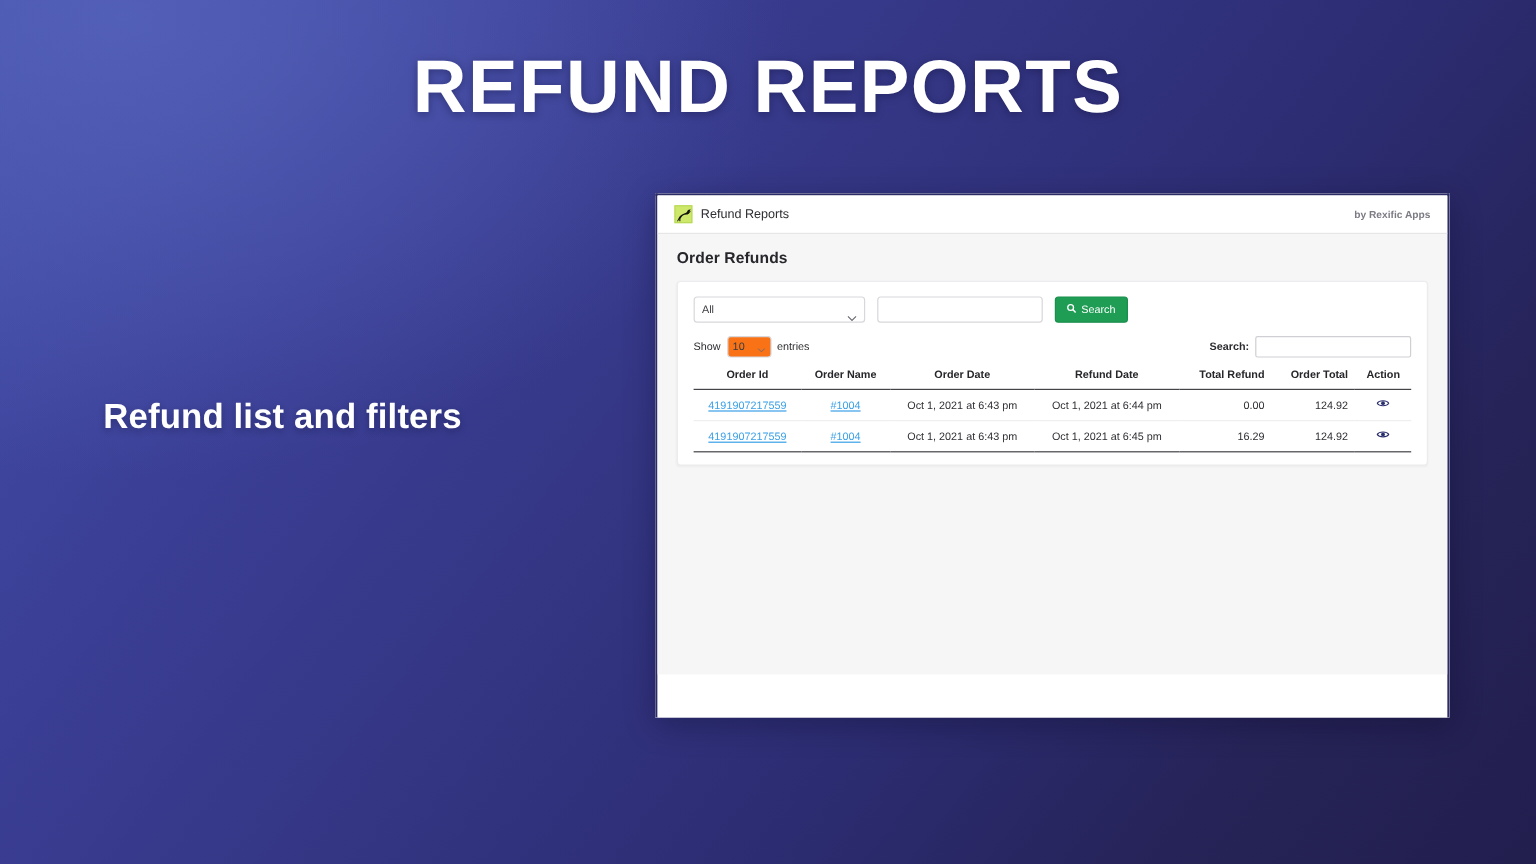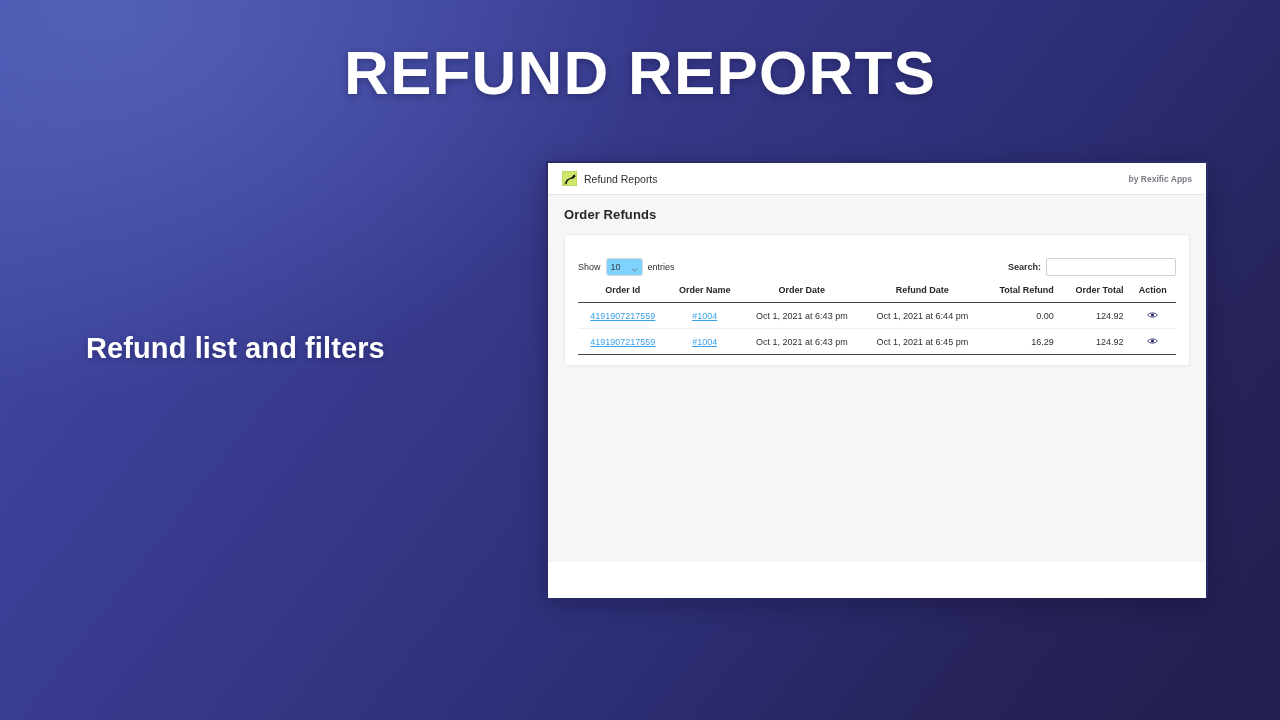--- a/index.html
+++ b/index.html
@@ -237,21 +237,21 @@
     align-items: center;
     gap: 5px;
     font-size: 9px;
     color: #2d2d31;
   }
   .select-len {
     width: 37px;
     height: 18px;
     border: 1px solid #d8d8dc;
     border-radius: 3px;
-    background: #7dd3fc;
+    background: #f97316;
     font-size: 9px;
     color: #3a3a40;
     padding: 0 4px;
     box-sizing: border-box;
     font-family: "Liberation Sans", sans-serif;
     -webkit-appearance: none;
     appearance: none;
   }
   .sel-wrap-sm { position: relative; display:inline-block; }
   .sel-wrap-sm .chev { position:absolute; right:5px; top:6px; pointer-events:none; }
@@ -373,20 +373,44 @@
         </div>
         <div class="appbar-right">by Rexific Apps</div>
       </div>
 
 
       <div class="page">
         <div class="page-title">Order Refunds</div>
 
         <div class="card">
 
+          <div class="filterrow">
+            <span class="sel-wrap">
+              <select class="select-all">
+                <option>All</option>
+              </select>
+              <span class="chev">
+                <svg width="8" height="5" viewBox="0 0 8 5">
+                    <path d="M0.6 0.6 L4 4 L7.4 0.6" fill="none" stroke="#6b6b74" stroke-width="1"></path>
+                  </svg>
+              </span>
+            </span>
+
+            <input class="text-input" type="text" placeholder="" style="">
+
+            <button class="search-btn">
+              <span>
+                <svg width="8" height="8" viewBox="0 0 10 10">
+                  <circle cx="4" cy="4" r="3" fill="none" stroke="#ffffff" stroke-width="1.4"></circle>
+                  <line x1="6.2" y1="6.2" x2="9.2" y2="9.2" stroke="#ffffff" stroke-width="1.6"></line>
+                </svg>
+              </span>
+              <span>Search</span>
+            </button>
+          </div>
 
           <div class="ctrlrow">
             <div class="show-entries">
               <span>Show</span>
               <span class="sel-wrap-sm">
                 <select class="select-len">
                   <option>10</option>
                 </select>
                 <span class="chev">
                   <svg width="7" height="4" viewBox="0 0 8 5">

